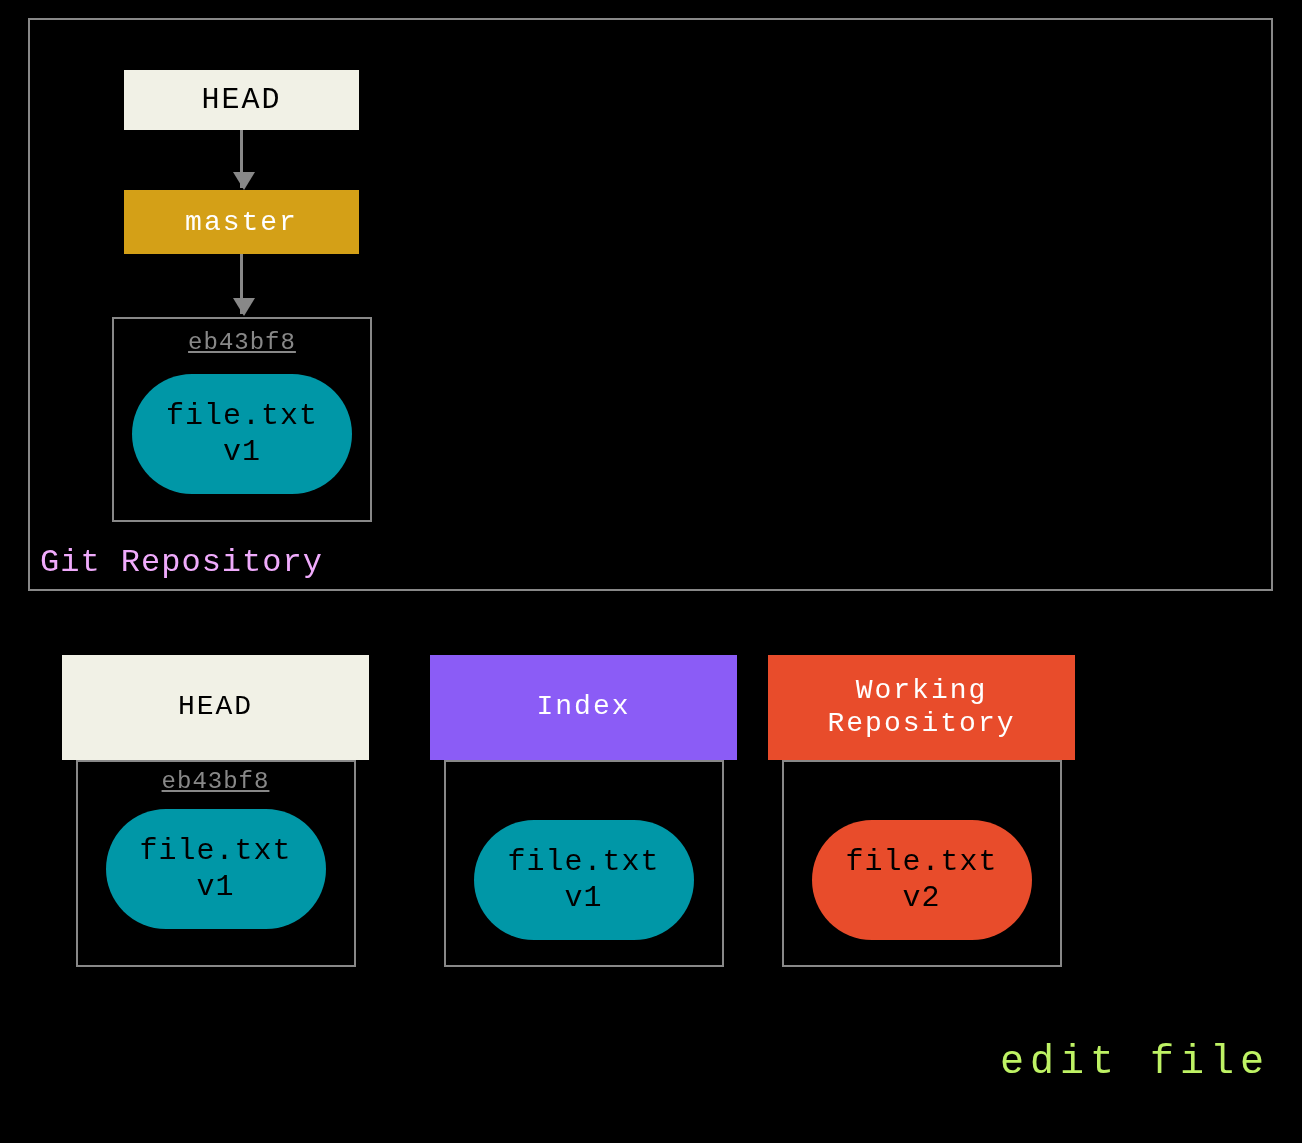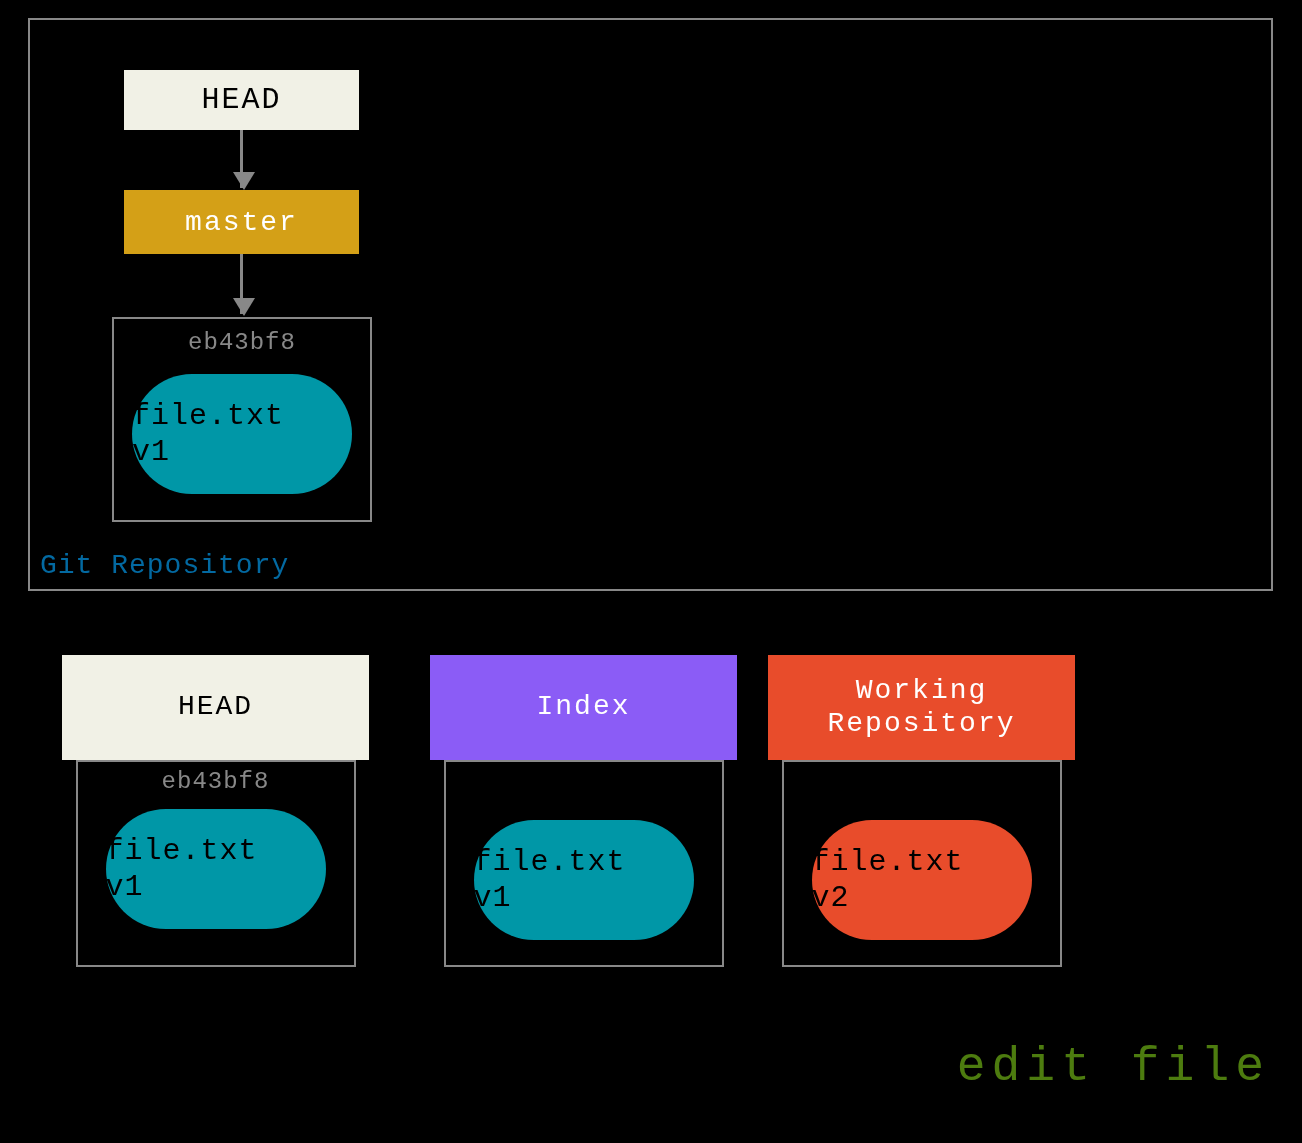--- a/index.html
+++ b/index.html
@@ -17,22 +17,22 @@
     left: 28px;
     top: 18px;
     width: 1245px;
     height: 573px;
     border: 2px solid #888;
   }
   .repo-label {
     position: absolute;
     left: 10px;
     bottom: 8px;
-    color: #0369a1;
-    font-size: 28px;
+    color: #f0abfc;
+    font-size: 32px;
     letter-spacing: 1px;
   }
   .head-box {
     position: absolute;
     left: 94px;
     top: 50px;
     width: 235px;
     height: 60px;
     background: #f1f1e6;
     color: #000;
@@ -63,28 +63,29 @@
     width: 260px;
     height: 205px;
     border: 2px solid #888;
   }
   .commit-hash {
     color: #888;
     font-size: 24px;
     text-align: center;
     margin-top: 10px;
     letter-spacing: 1px;
+    text-decoration: underline;
   }
   .file-blob {
     width: 220px;
     height: 120px;
     border-radius: 60px;
     display: flex;
     flex-direction: column;
-    align-items: flex-start;
+    align-items: center;
     justify-content: center;
     font-size: 30px;
     letter-spacing: 1px;
     line-height: 1.2;
   }
   .file-blob.teal {
     background: #0097a7;
     color: #000;
   }
   .file-blob.orange {
@@ -151,22 +152,22 @@
     text-align: center;
     margin-top: 6px;
   }
   .col-body.no-hash { padding-top: 44px; }
   .col-body .file-blob { margin: 14px auto 0 auto; }
 
   .edit-file {
     position: absolute;
     right: 32px;
     top: 1040px;
-    color: #4d7c0f;
-    font-size: 48px;
+    color: #bef264;
+    font-size: 40px;
     letter-spacing: 6px;
     font-family: "Courier New", monospace;
   }
 </style>
 </head>
 <body>
 
 <div class="repo-box">
   <div class="repo-label">Git Repository</div>
 

